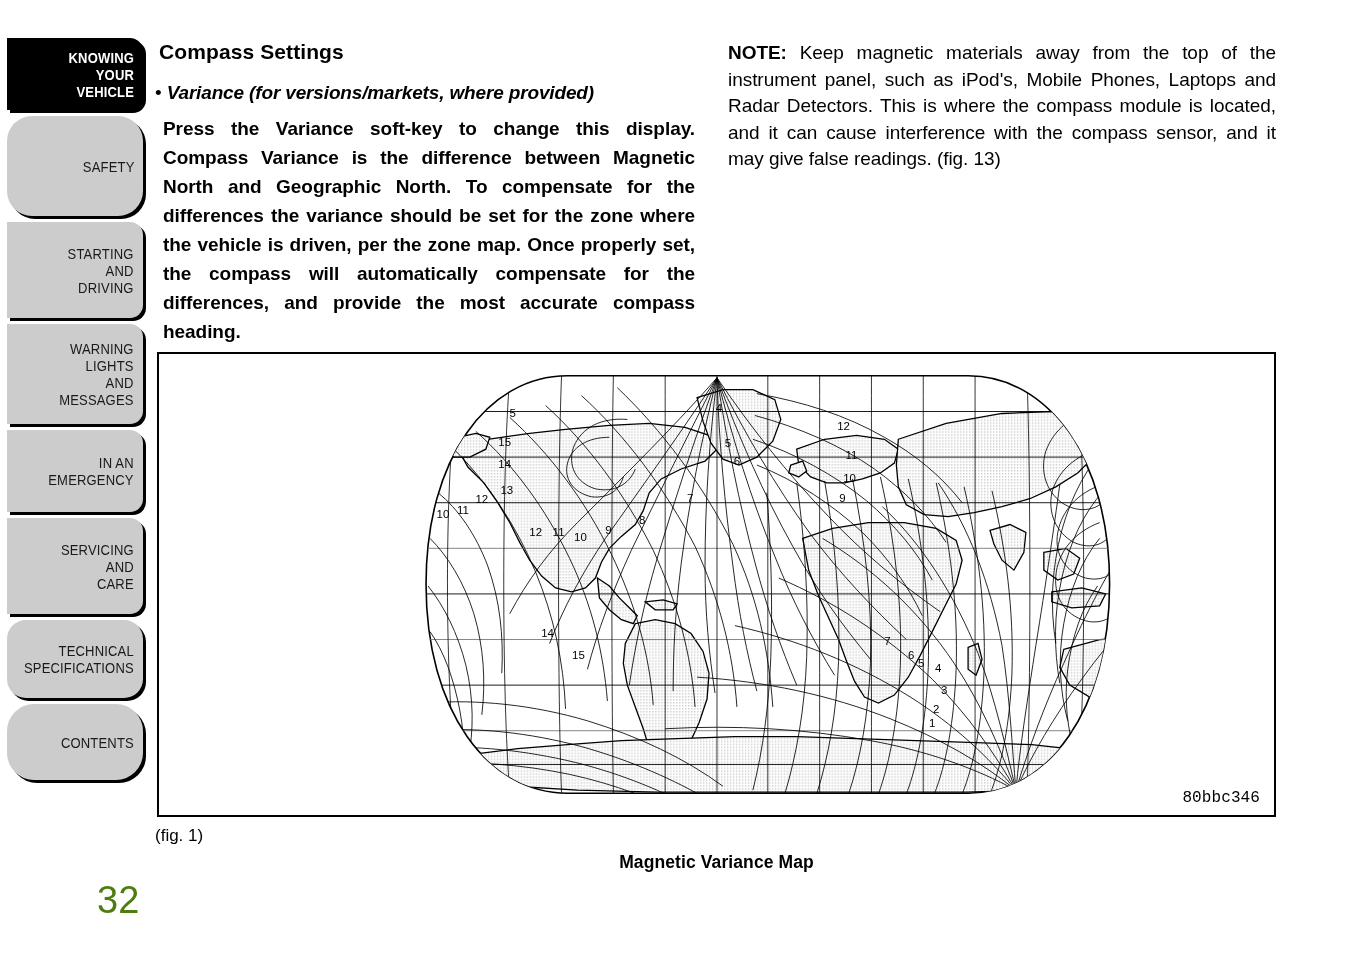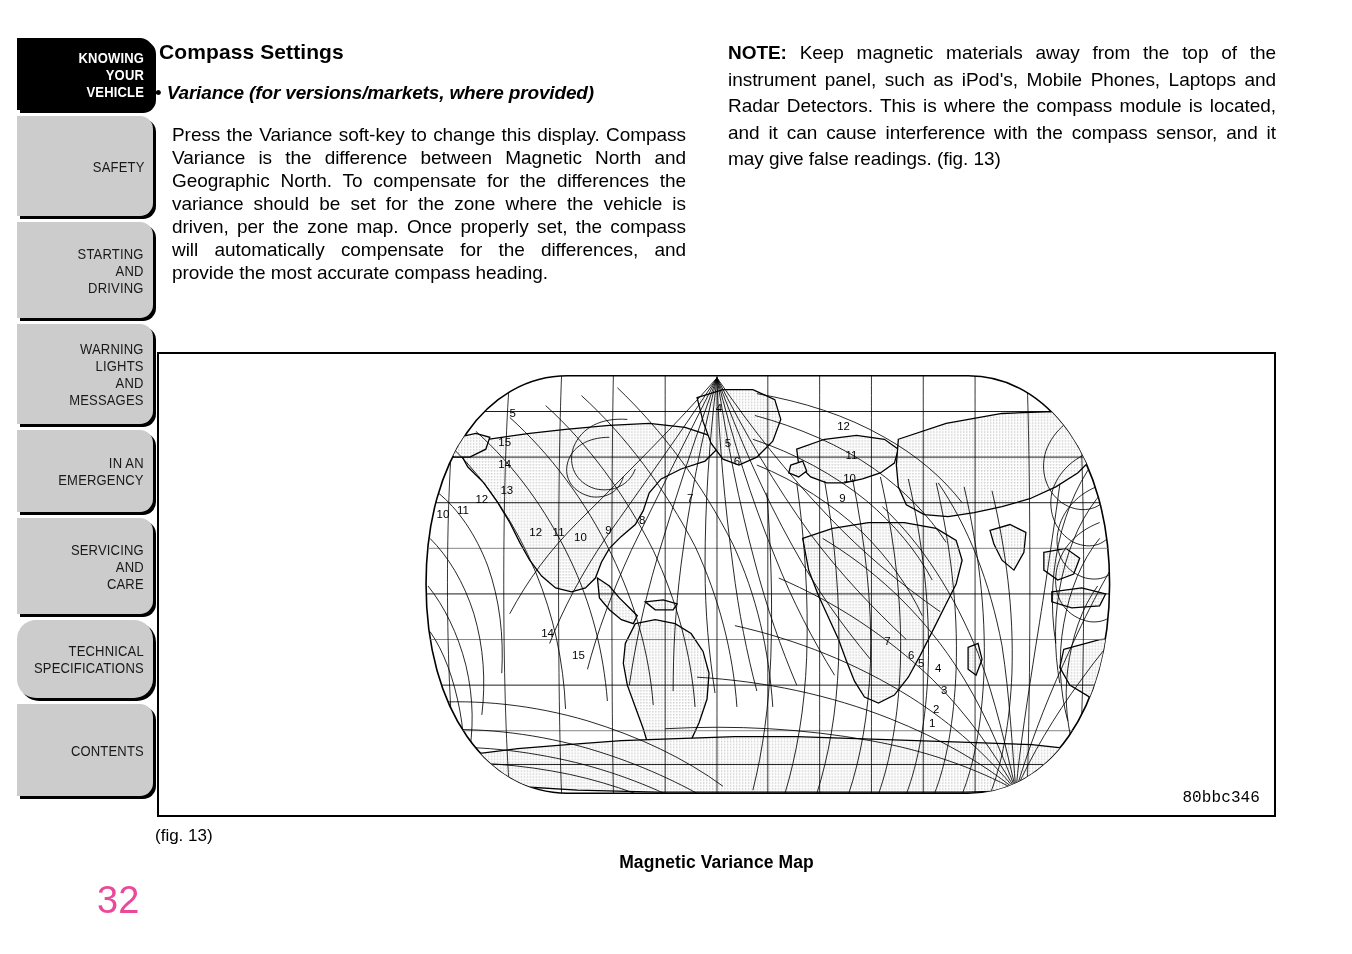--- a/index.html
+++ b/index.html
@@ -12,21 +12,21 @@
     height: 954px;
     position: relative;
     font-family: "Liberation Sans", sans-serif;
     color: #000000;
     overflow: hidden;
   }
 
   
   #sidebar {
     position: absolute;
-    left: 17px;
+    left: 7px;
     top: 38px;
     width: 136px;
   }
   .tab {
     position: relative;
     box-sizing: border-box;
     width: 136px;
     border-top-right-radius: 13px;
     border-bottom-right-radius: 13px;
     background: #cccccc;
@@ -51,37 +51,37 @@
     transform: scaleX(0.84);
     transform-origin: right center;
     white-space: pre-line;
   }
   .tab.active .tab-label {
     color: #ffffff;
     font-weight: 700;
   }
 
   .tab-h1 { height: 72px; }
-  .tab-h2 { height: 100px; }
+  .tab-h2 { height: 100px; border-radius: 25px; }
   .tab-h3 { height: 96px; }
   .tab-h4 { height: 100px; }
   .tab-h5 { height: 82px; }
   .tab-h6 { height: 96px; }
   .tab-h7 { height: 78px; border-radius: 19px; }
-  .tab-h8 { height: 92px; }
+  .tab-h8 { height: 76px; border-radius: 27px; }
 
   
   #page-number {
     position: absolute;
     left: 97px;
     top: 880px;
     font-size: 38px;
     line-height: 40px;
     font-weight: 400;
-    color: #ec4899;
+    color: #4d7c0f;
     font-family: "Liberation Sans", sans-serif;
   }
 
   
   #col-left {
     position: absolute;
     left: 155px;
     top: 40px;
     width: 548px;
   }
@@ -107,25 +107,26 @@
     font-weight: 700;
     font-style: italic;
     letter-spacing: -0.15px;
   }
   p.bullet-head .bullet-dot {
     font-style: normal;
     font-weight: 400;
   }
 
   p.body-text {
-    margin: 17px;
+    margin: 8px;
     font-size: 19px;
-    line-height: 23px;
+    line-height: 29px;
     text-align: justify;
     letter-spacing: -0.05px;
+    font-weight: bold;
   }
   p.note-text {
     margin: 0;
     font-size: 19px;
     line-height: 26.5px;
     text-align: justify;
     letter-spacing: -0.05px;
   }
   .note-label {
     font-weight: 700;
@@ -465,14 +466,14 @@
         <text class="zonenum" x="782" y="318">4</text>
         <text class="zonenum" x="788" y="340">3</text>
         <text class="zonenum" x="780" y="359">2</text>
         <text class="zonenum" x="776" y="373">1</text>
       </g>
     </g>
   </svg>
   <div id="figure-code">80bbc346</div>
 </div>
 
-<div id="fig-ref">(fig. 13)</div>
+<div id="fig-ref">(fig. 1)</div>
 <div id="fig-caption">Magnetic Variance Map</div>
 
 </body></html>

